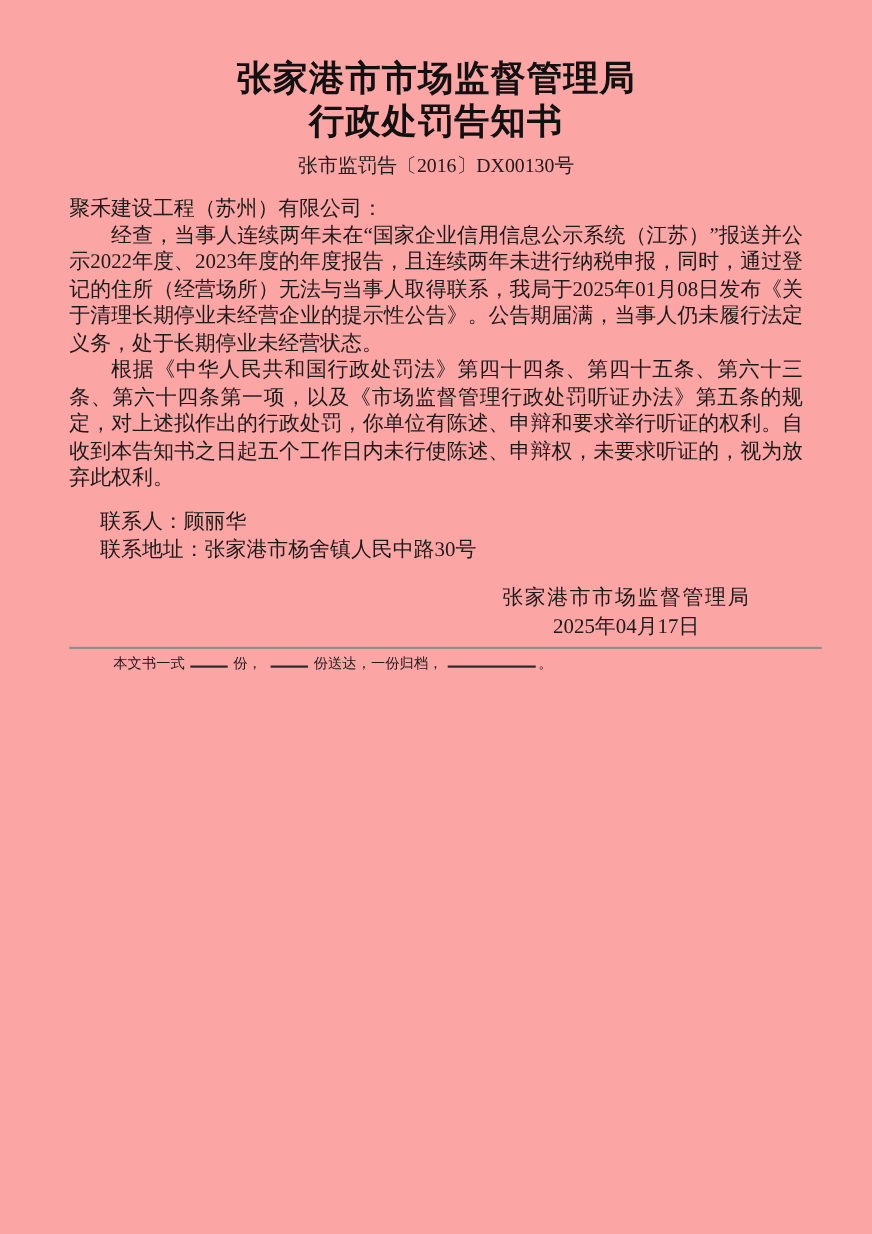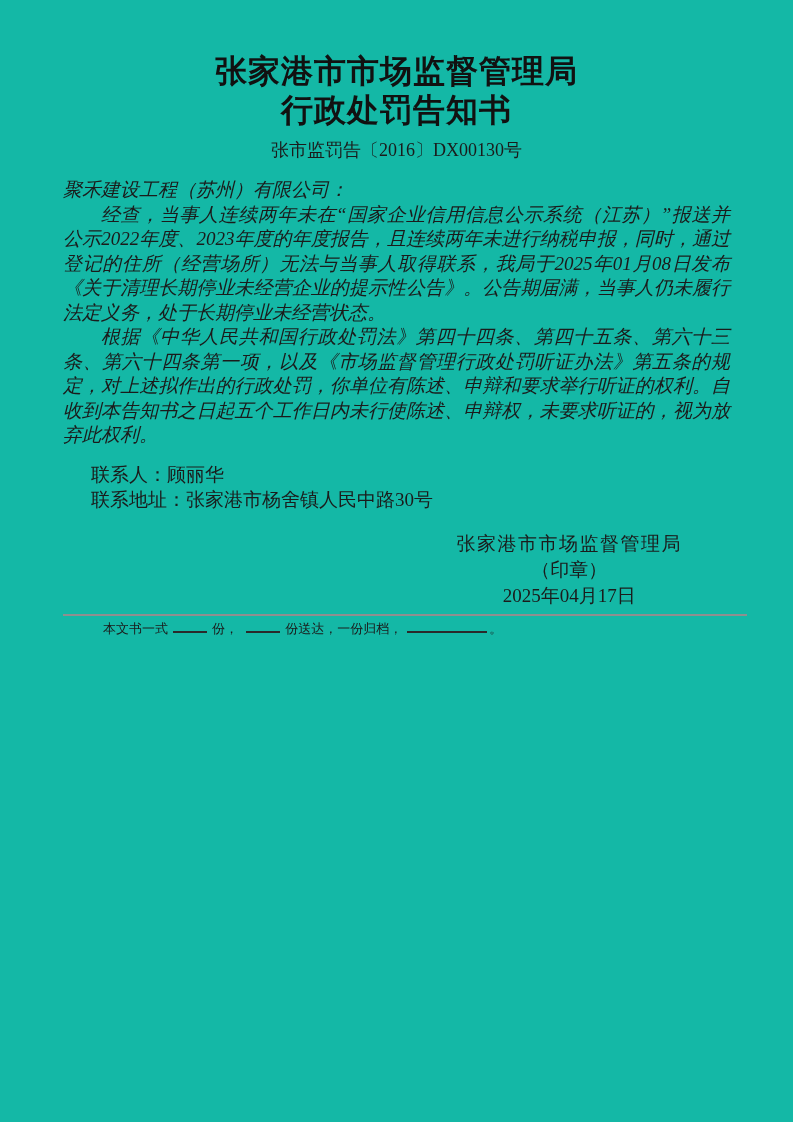--- a/index.html
+++ b/index.html
@@ -2,21 +2,21 @@
 <html><head>
 <meta charset="utf-8">
 <style>
   * { margin: 0; padding: 0; box-sizing: border-box; }
   html, body { background: #ffffff; }
   .page {
     position: relative;
     width: 793px;
     height: 1122px;
     margin: 0 auto;
-    background: #14b8a6;
+    background: #fca5a5;
     color: #1b1b1b;
     padding: 52px 63px 0 63px;
     font-family: "Liberation Serif", "DejaVu Serif", serif;
     overflow: hidden;
   }
   .doc-header { text-align: center; }
   .doc-header h1 {
     font-family: "Liberation Sans", "DejaVu Sans", sans-serif;
     font-weight: 700;
     font-size: 32px;
@@ -30,21 +30,21 @@
     line-height: 22px;
     color: #1b1b1b;
   }
   .doc-body {
     margin-top: 17px;
     font-size: 19px;
     line-height: 24.5px;
     text-align: justify;
     text-justify: inter-ideograph;
   }
-  .doc-body p { margin: 0; font-style: italic; }
+  .doc-body p { margin: 0; }
   .doc-body p.para { text-indent: 2em; }
   .contact-block {
     margin-top: 14px;
     padding-left: 28px;
     font-size: 19px;
     line-height: 25px;
   }
   .signature-block {
     margin-top: 19px;
     margin-left: auto;
@@ -94,21 +94,20 @@
     <p class="para">根据《中华人民共和国行政处罚法》第四十四条、第四十五条、第六十三条、第六十四条第一项，以及《市场监督管理行政处罚听证办法》第五条的规定，对上述拟作出的行政处罚，你单位有陈述、申辩和要求举行听证的权利。自收到本告知书之日起五个工作日内未行使陈述、申辩权，未要求听证的，视为放弃此权利。</p>
   </main>
 
   <section class="contact-block">
     <p>联系人：顾丽华</p>
     <p>联系地址：张家港市杨舍镇人民中路30号</p>
   </section>
 
   <section class="signature-block">
     <div class="signature-agency">张家港市市场监督管理局</div>
-    <div>（印章）</div>
     <div>2025年04月17日</div>
   </section>
 
   <hr class="separator-line">
 
   <footer class="doc-footer">
     <span>本文书一式</span><span class="blank"></span><span>份，</span> <span class="blank"></span><span>份送达，一份归档，</span><span class="blank long"></span><span>。</span>
   </footer>
 
 </div>

